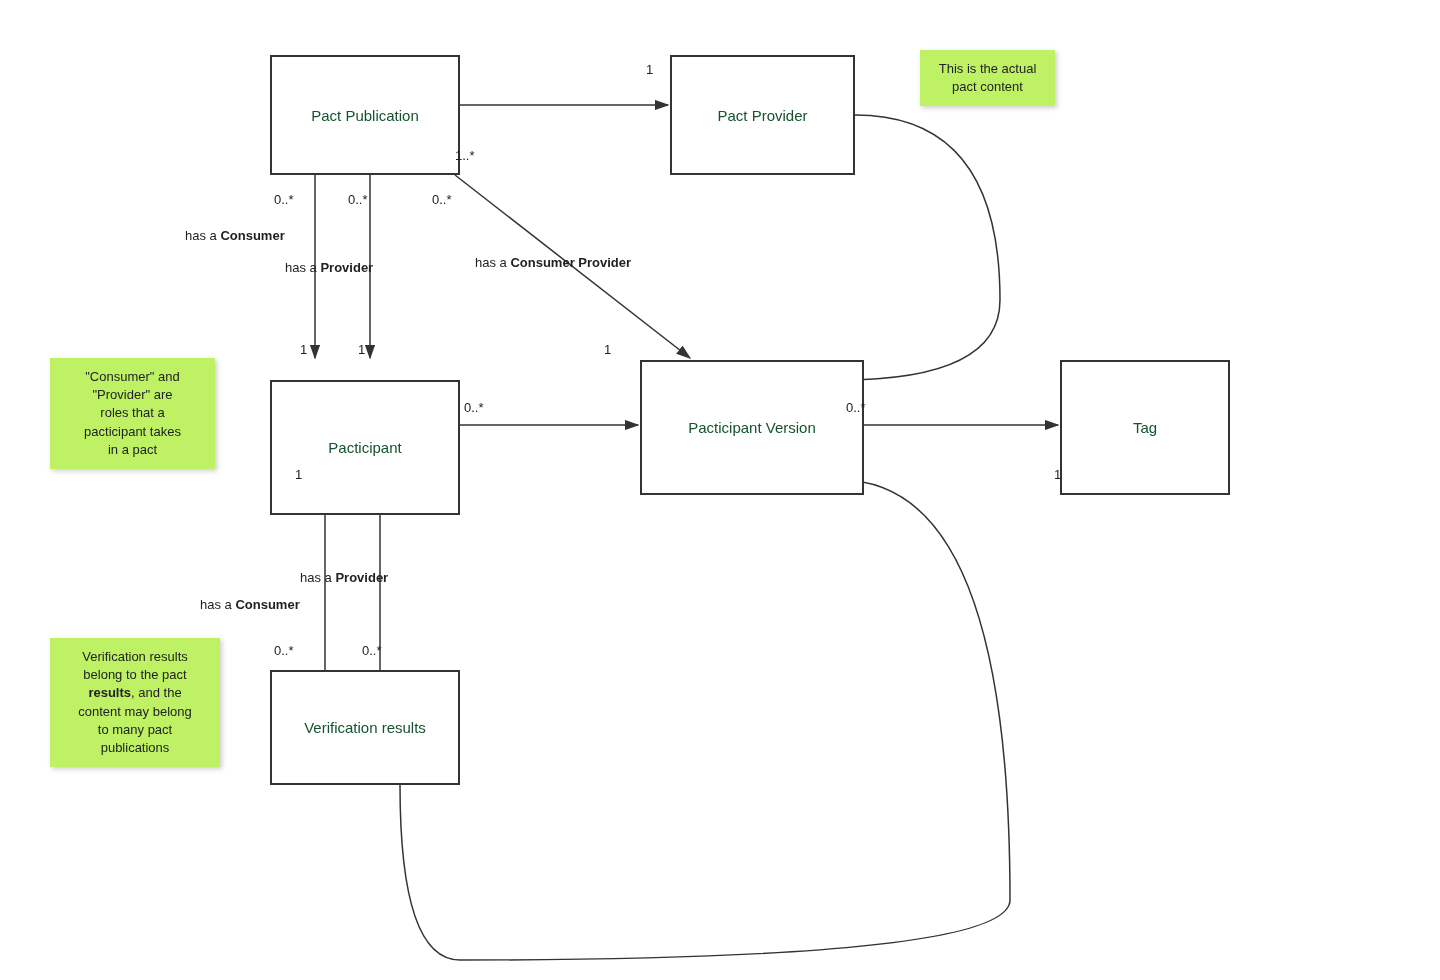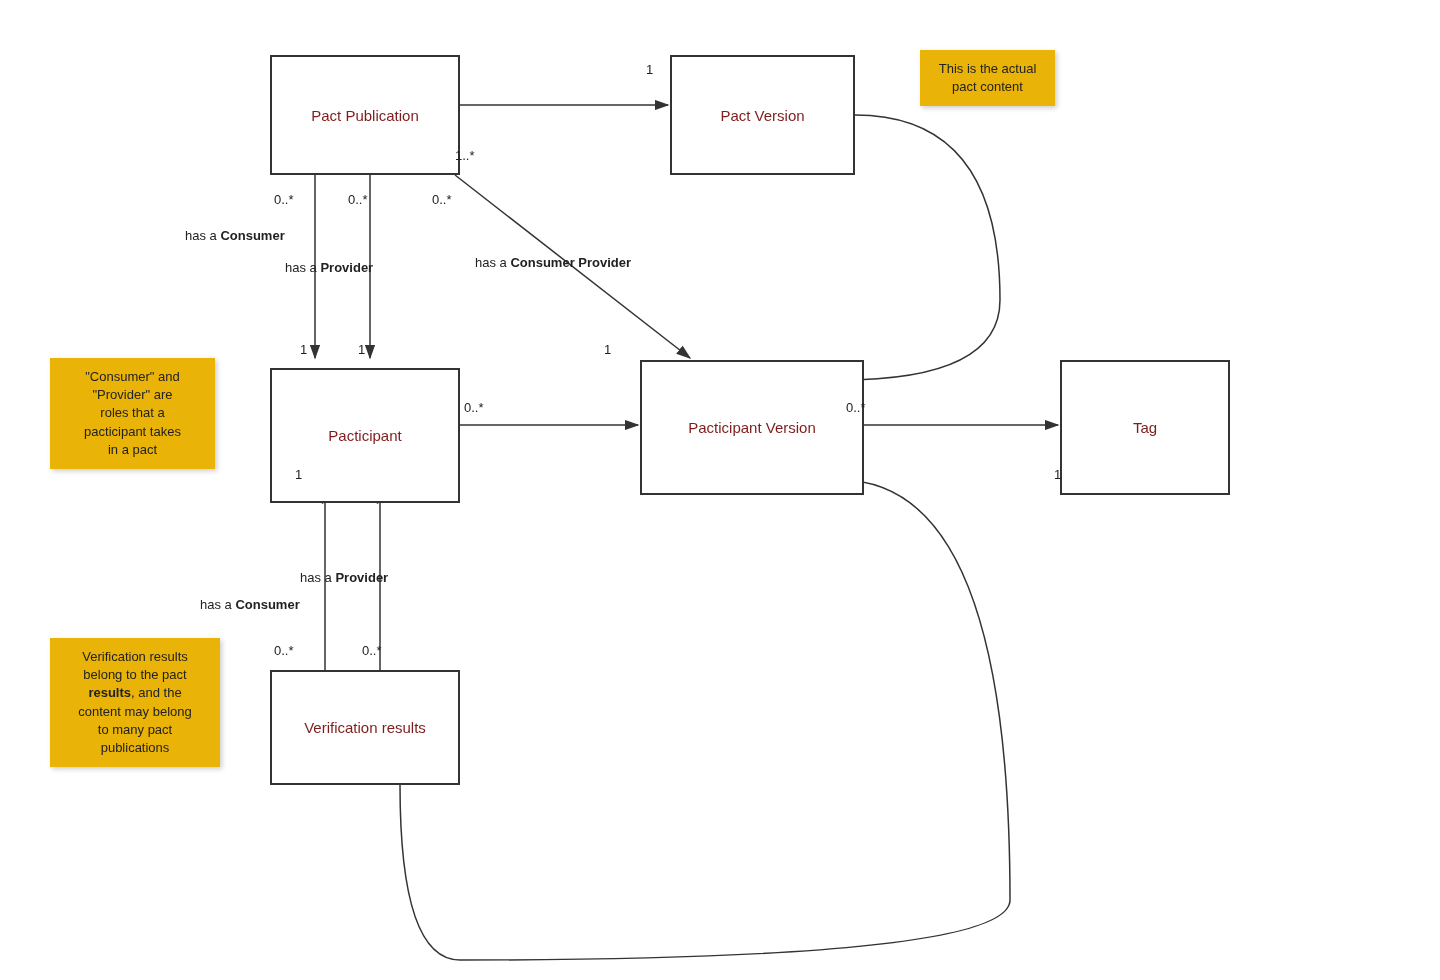--- a/index.html
+++ b/index.html
@@ -20,26 +20,26 @@
     
     .uml-box {
       position: absolute;
       border: 2px solid #333;
       background: #fff;
       display: flex;
       align-items: center;
       justify-content: center;
       text-align: center;
       font-size: 15px;
-      color: #7f1d1d;
+      color: #14532d;
     }
     
     .sticky-note {
       position: absolute;
-      background: #eab308;
+      background: #bef264;
       padding: 10px 12px;
       font-size: 13px;
       color: #222;
       text-align: center;
       line-height: 1.4;
       box-shadow: 2px 2px 5px rgba(0,0,0,0.2);
     }
     
     .arrows-svg {
       position: absolute;
@@ -105,24 +105,24 @@
 
     <line x1="380" y1="670" x2="380" y2="497" stroke="#333" stroke-width="1.5" marker-end="url(#arrow-open-up)"></line>
 
   </svg>
 
   <div class="uml-box" style="left:270px; top:55px; width:190px; height:120px;">
     <span>Pact Publication</span>
   </div>
 
   <div class="uml-box" style="left:670px; top:55px; width:185px; height:120px;">
-    <span>Pact Version</span>
+    <span>Pact Provider</span>
   </div>
 
-  <div class="uml-box" style="left:270px; top:368px; width:190px; height:135px;">
+  <div class="uml-box" style="left:270px; top:380px; width:190px; height:135px;">
     <span>Pacticipant</span>
   </div>
 
   <div class="uml-box" style="left:640px; top:360px; width:224px; height:135px;">
     <span>Pacticipant Version</span>
   </div>
 
   <div class="uml-box" style="left:1060px; top:360px; width:170px; height:135px;">
     <span>Tag</span>
   </div>

